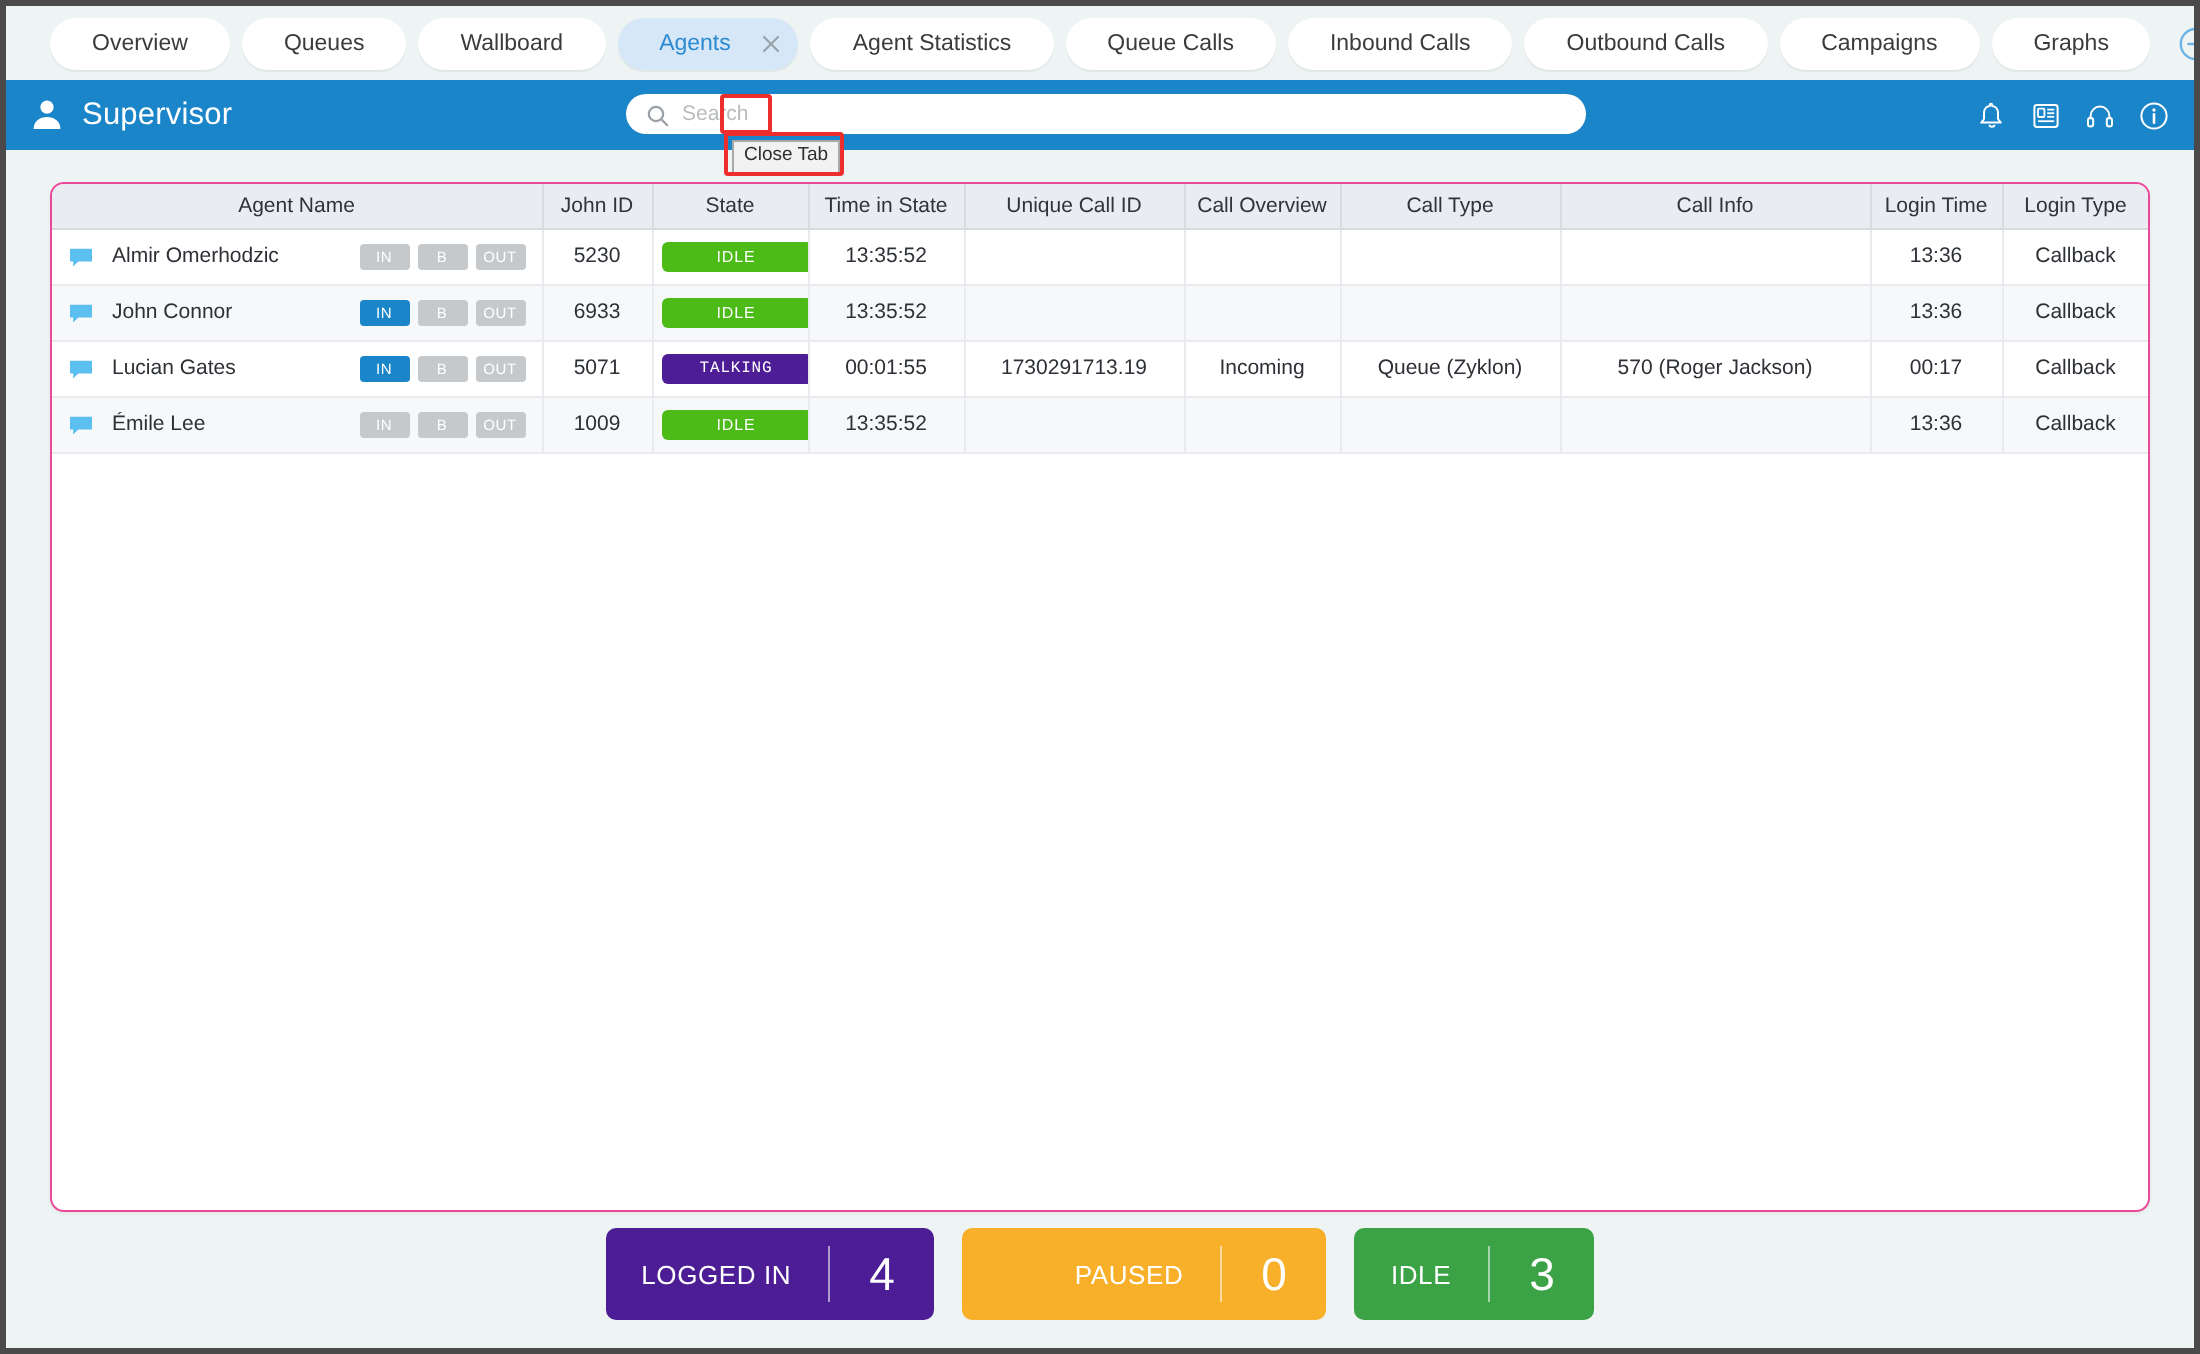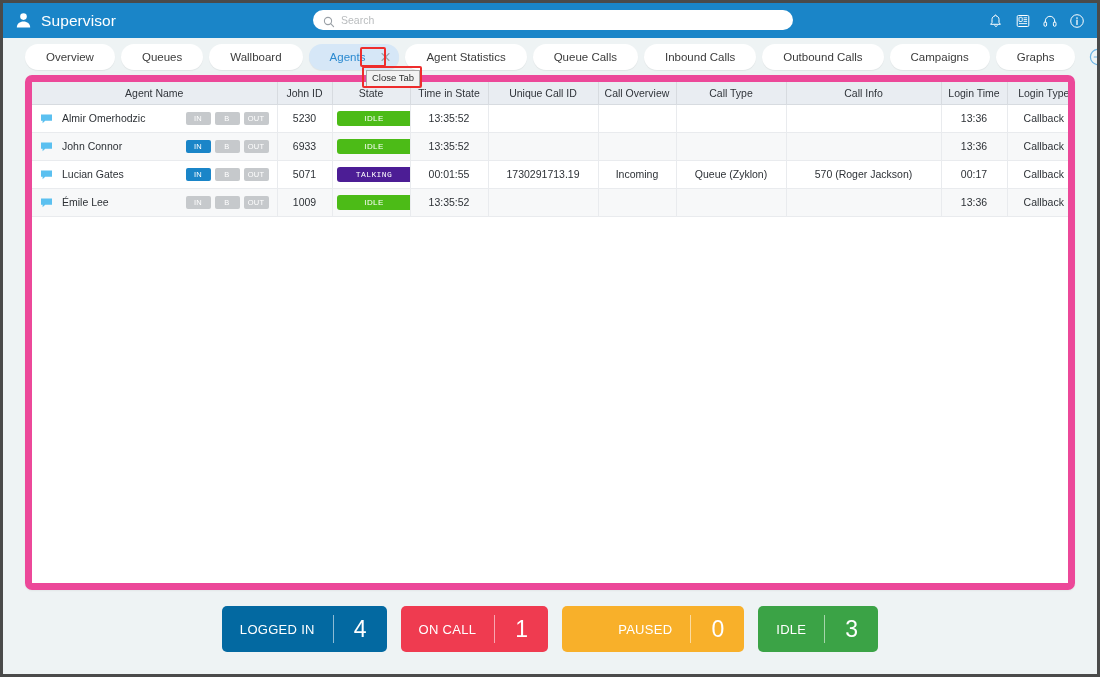--- a/index.html
+++ b/index.html
@@ -165,23 +165,23 @@
   .add-tab {
     width: 18px;
     height: 18px;
     margin-left: 8px;
     cursor: pointer;
     flex: 0 0 18px;
   }
 
   
   #table-card {
-    margin: 0 22px 0 22px;
+    margin: 16px 22px 0 22px;
     background: #ffffff;
-    border: 7px solid #ec4899;
+    border: 1px solid #ec4899;
     border-radius: 7px;
     overflow: hidden;
     height: 515px;
     flex: 0 0 515px;
     box-shadow: 0 1px 2px rgba(0,0,0,.05);
   }
   table {
     width: 100%;
     border-collapse: collapse;
     table-layout: fixed;
@@ -286,29 +286,76 @@
   .stat-sep {
     width: 1px;
     height: 28px;
     background: rgba(255,255,255,.55);
   }
   .stat-value {
     font-size: 23px;
     padding: 0 20px;
     font-weight: 300;
   }
-  .stat-loggedin { background: #0369a1; }
+  .stat-loggedin { background: #4c1d95; }
   .stat-oncall   { background: #ef3b50; }
   .stat-paused   { background: #f8b02a; padding-left: 38px; }
   .stat-idle     { background: #3ba346; }
 </style>
 </head>
 <body>
 
 <div id="app-window">
+
+  <div id="tabstrip">
+
+    <div class="tab">
+        <span>Overview</span>
+      </div>
+      <div class="tab">
+        <span>Queues</span>
+      </div>
+      <div class="tab">
+        <span>Wallboard</span>
+      </div>
+      <div class="tab active">
+        <span>Agents</span>
+        <span class="tab-close">
+          <svg viewBox="0 0 11 11" width="11" height="11">
+            <line x1="2" y1="2" x2="9" y2="9" stroke="#9aa3ab" stroke-width="1.1" stroke-linecap="round"></line>
+            <line x1="9" y1="2" x2="2" y2="9" stroke="#9aa3ab" stroke-width="1.1" stroke-linecap="round"></line>
+          </svg>
+        </span>
+      </div>
+      <div class="tab">
+        <span>Agent Statistics</span>
+      </div>
+      <div class="tab">
+        <span>Queue Calls</span>
+      </div>
+      <div class="tab">
+        <span>Inbound Calls</span>
+      </div>
+      <div class="tab">
+        <span>Outbound Calls</span>
+      </div>
+      <div class="tab">
+        <span>Campaigns</span>
+      </div>
+      <div class="tab">
+        <span>Graphs</span>
+      </div>
+      <span class="add-tab">
+      <svg viewBox="0 0 18 18" width="18" height="18">
+        <circle cx="9" cy="9" r="7.6" fill="none" stroke="#6cb4e4" stroke-width="1.2"></circle>
+        <line x1="9" y1="5.2" x2="9" y2="12.8" stroke="#6cb4e4" stroke-width="1.2" stroke-linecap="round"></line>
+        <line x1="5.2" y1="9" x2="12.8" y2="9" stroke="#6cb4e4" stroke-width="1.2" stroke-linecap="round"></line>
+      </svg>
+    </span>
+  </div>
 
   <div id="topbar">
     <div class="brand">
       <span class="brand-icon">
         <svg viewBox="0 0 17 17" width="17" height="17">
           <circle cx="8.5" cy="4.6" r="3.3" fill="#ffffff"></circle>
           <path d="M1.8 15.5c0-3.8 3-6 6.7-6s6.7 2.2 6.7 6z" fill="#ffffff"></path>
         </svg>
       </span>
       <span class="brand-title">Supervisor</span>
@@ -349,67 +396,20 @@
         </svg>
       </span>
       <span class="tb-icon">
         <svg viewBox="0 0 16 16" width="16" height="16">
           <circle cx="8" cy="8" r="6.3" fill="none" stroke="#ffffff" stroke-width="1"></circle>
           <circle cx="8" cy="5" r=".85" fill="#ffffff"></circle>
           <line x1="8" y1="7.1" x2="8" y2="11.4" stroke="#ffffff" stroke-width="1.3" stroke-linecap="round"></line>
         </svg>
       </span>
     </div>
-  </div>
-
-  <div id="tabstrip">
-
-    <div class="tab">
-        <span>Overview</span>
-      </div>
-      <div class="tab">
-        <span>Queues</span>
-      </div>
-      <div class="tab">
-        <span>Wallboard</span>
-      </div>
-      <div class="tab active">
-        <span>Agents</span>
-        <span class="tab-close">
-          <svg viewBox="0 0 11 11" width="11" height="11">
-            <line x1="2" y1="2" x2="9" y2="9" stroke="#9aa3ab" stroke-width="1.1" stroke-linecap="round"></line>
-            <line x1="9" y1="2" x2="2" y2="9" stroke="#9aa3ab" stroke-width="1.1" stroke-linecap="round"></line>
-          </svg>
-        </span>
-      </div>
-      <div class="tab">
-        <span>Agent Statistics</span>
-      </div>
-      <div class="tab">
-        <span>Queue Calls</span>
-      </div>
-      <div class="tab">
-        <span>Inbound Calls</span>
-      </div>
-      <div class="tab">
-        <span>Outbound Calls</span>
-      </div>
-      <div class="tab">
-        <span>Campaigns</span>
-      </div>
-      <div class="tab">
-        <span>Graphs</span>
-      </div>
-      <span class="add-tab">
-      <svg viewBox="0 0 18 18" width="18" height="18">
-        <circle cx="9" cy="9" r="7.6" fill="none" stroke="#6cb4e4" stroke-width="1.2"></circle>
-        <line x1="9" y1="5.2" x2="9" y2="12.8" stroke="#6cb4e4" stroke-width="1.2" stroke-linecap="round"></line>
-        <line x1="5.2" y1="9" x2="12.8" y2="9" stroke="#6cb4e4" stroke-width="1.2" stroke-linecap="round"></line>
-      </svg>
-    </span>
   </div>
 
   <div class="tab-highlight"></div>
   <div class="tooltip-highlight"></div>
   <div class="tooltip">Close Tab</div>
 
   <div id="table-card">
     <table>
       <colgroup>
         <col style="width:245px">
@@ -537,25 +537,20 @@
         </tbody>
     </table>
   </div>
 
   <div id="footer">
       <div class="stat stat-loggedin">
         <span class="stat-label">LOGGED IN</span>
         <span class="stat-sep"></span>
         <span class="stat-value">4</span>
       </div>
-      <div class="stat stat-oncall">
-        <span class="stat-label">ON CALL</span>
-        <span class="stat-sep"></span>
-        <span class="stat-value">1</span>
-      </div>
       <div class="stat stat-paused">
         <span class="stat-label">PAUSED</span>
         <span class="stat-sep"></span>
         <span class="stat-value">0</span>
       </div>
       <div class="stat stat-idle">
         <span class="stat-label">IDLE</span>
         <span class="stat-sep"></span>
         <span class="stat-value">3</span>
       </div>

